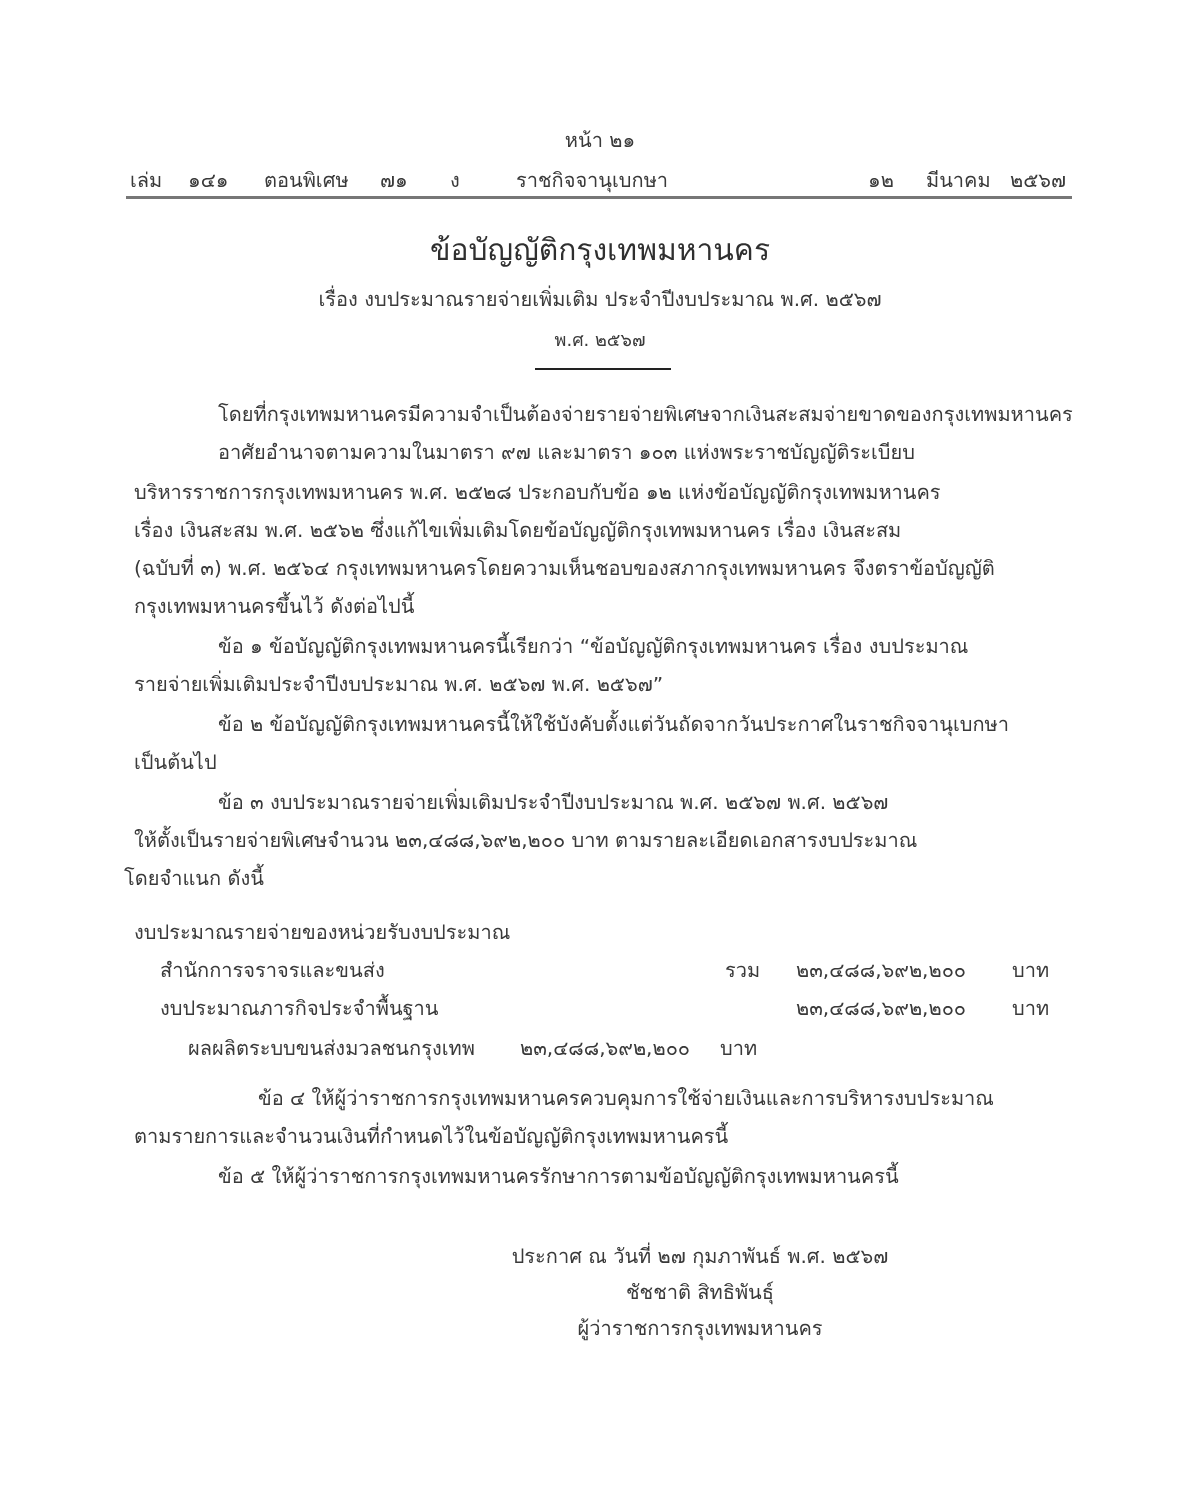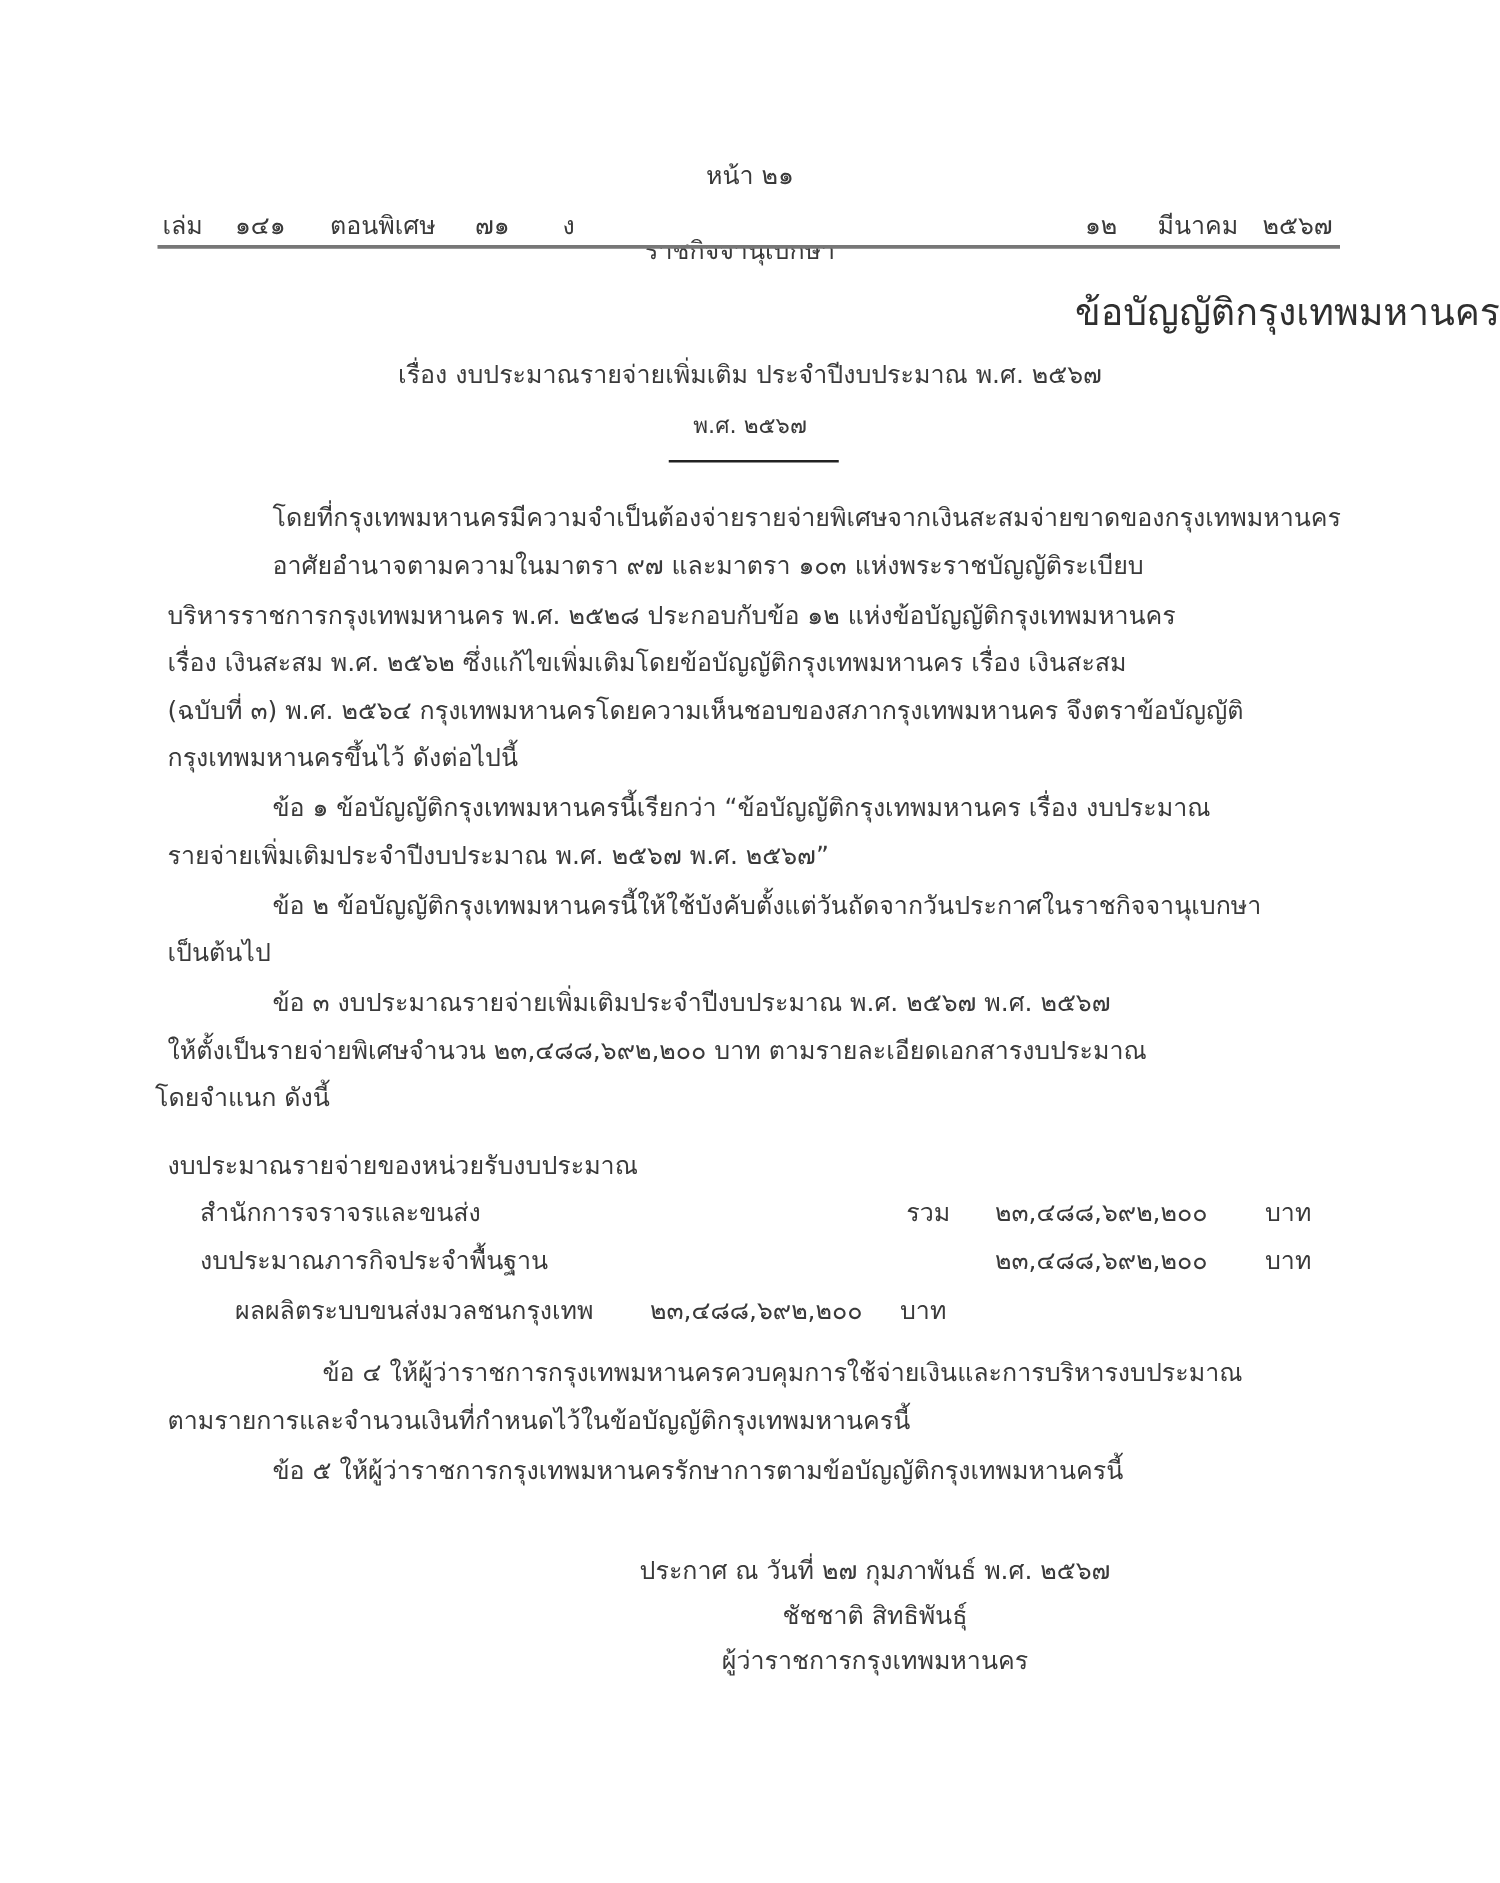--- a/index.html
+++ b/index.html
@@ -37,21 +37,21 @@
     .gazette-line span { position: absolute; top: 0; white-space: nowrap; }
     .header-rule {
       left: 126px; width: 946px; top: 196px;
       height: 3px;
       background: #777777;
     }
 
     
     .title {
       left: 0; width: 1200px; top: 226px;
-      text-align: right;
+      text-align: center;
       font-size: 30px;
       color: #2f2f2f;
     }
     .subtitle {
       left: 0; width: 1200px; top: 283px;
       text-align: center;
       font-size: 20px;
     }
     .year-line {
       left: 0; width: 1200px; top: 325px;
@@ -81,21 +81,21 @@
 <div class="page">
 
   <div class="abs page-no">หน้า ๒๑</div>
 
   <div class="abs gazette-line">
     <span style="left:0px;">เล่ม</span>
     <span style="left:58px;text-align:center;">๑๔๑</span>
     <span style="left:134px;">ตอนพิเศษ</span>
     <span style="left:250px;">๗๑</span>
     <span style="left:320px;">ง</span>
-    <span style="left:386px;margin-top:20px;">ราชกิจจานุเบกษา</span>
+    <span style="left:386px;">ราชกิจจานุเบกษา</span>
     <span style="left:738px;">๑๒</span>
     <span style="left:796px;">มีนาคม</span>
     <span style="left:880px;">๒๕๖๗</span>
   </div>
   <div class="abs header-rule"></div>
 
   <div class="abs title">ข้อบัญญัติกรุงเทพมหานคร</div>
   <div class="abs subtitle">เรื่อง งบประมาณรายจ่ายเพิ่มเติม ประจำปีงบประมาณ พ.ศ. ๒๕๖๗</div>
   <div class="abs year-line">พ.ศ. ๒๕๖๗</div>
   <div class="abs short-rule"></div>

